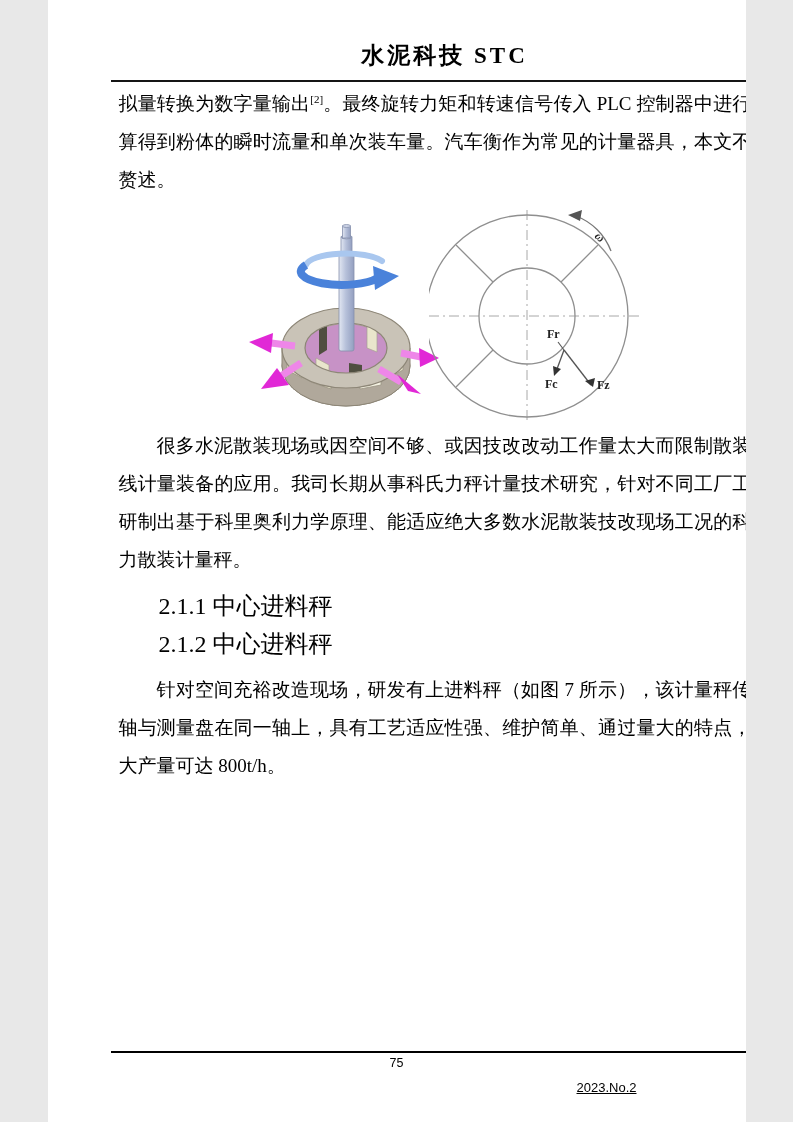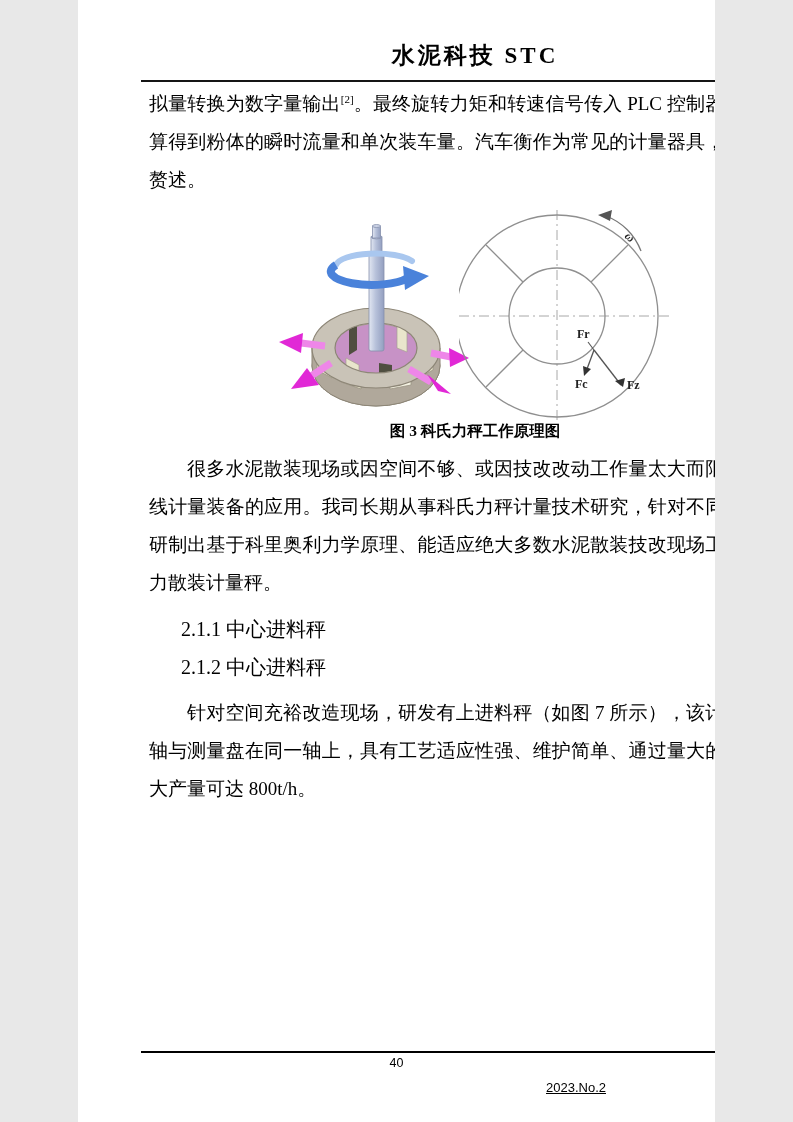--- a/index.html
+++ b/index.html
@@ -1,17 +1,17 @@
 <!DOCTYPE html>
 <html><head>
 <meta charset="utf-8">
 <style>
   html,body { margin:0; padding:0; background:#e8e8e8; }
   .page {
-    position:relative; width:637px; height:1122px; margin:0 auto;
+    position:relative; width:698px; height:1122px; margin:0 auto;
     background:#ffffff; color:#000;
     font-family:"Liberation Serif","DejaVu Serif",serif;
     overflow:hidden;
   }
   .content { position:absolute; left:63px; top:38px; width:668px; }
   .journal-title {
     margin:0; text-align:center; font-size:23px; font-weight:bold;
     line-height:36px; letter-spacing:3px;
   }
   .header-rule { border:none; border-top:2.2px solid #151515; margin:6px 0 0 0; }
@@ -23,21 +23,21 @@
   .indent { text-indent:2em; }
   sup.cite { font-size:11px; line-height:0; vertical-align:super; }
   .figure-row { position:relative; height:212px; }
   .fig-left  { position:absolute; left:120px; top:8px; }
   .fig-right { position:absolute; left:318px; top:0; }
   .figure-caption {
     margin:0; text-align:center; font-weight:bold;
     font-size:15.5px; line-height:23px;
   }
   .sub-heading {
-    margin:0; font-size:20px; line-height:38px; text-indent:2em; font-weight:normal;
+    margin:0; font-size:24px; line-height:38px; text-indent:2em; font-weight:normal;
   }
   .footer-rule {
     position:absolute; left:63px; width:668px; top:1051px;
     border:none; border-top:2.5px solid #000; margin:0;
   }
   .page-number {
     position:absolute; top:1056px; left:0; width:100%; text-align:center;
     font-size:12.5px; font-family:"Liberation Sans","DejaVu Sans",sans-serif;
   }
   .issue-number {
@@ -145,27 +145,26 @@
           <polygon points="125,169 124,159 132,162" fill="#333"></polygon>
           <line x1="135" y1="143" x2="162" y2="178" stroke="#555" stroke-width="1.3"></line>
           <polygon points="156,174 166,171 164,180" fill="#333"></polygon>
           <text class="flabel" x="118" y="131">Fr</text>
           <text class="flabel" x="116" y="181">Fc</text>
           <text class="flabel" x="168" y="182">Fz</text>
         </g>
       </svg>
     </div>
 
-    <p class="figure-caption">图 3 科氏力秤工作原理图</p>
 
     <p class="body-par indent">很多水泥散装现场或因空间不够、或因技改改动工作量太大而限制散装在线计量装备的应用。我司长期从事科氏力秤计量技术研究，针对不同工厂工况研制出基于科里奥利力学原理、能适应绝大多数水泥散装技改现场工况的科氏力散装计量秤。</p>
 
     <h2 class="sub-heading">2.1.1 中心进料秤</h2>
 
     <h2 class="sub-heading">2.1.2 中心进料秤</h2>
     <p class="body-par indent">针对空间充裕改造现场，研发有上进料秤（如图 7 所示），该计量秤传动轴与测量盘在同一轴上，具有工艺适应性强、维护简单、通过量大的特点，最大产量可达 800t/h。</p>
 
   </div>
 
   <hr class="footer-rule">
-  <div class="page-number">40</div>
+  <div class="page-number">75</div>
   <div class="issue-number">2023.No.2</div>
 </div>
 
 </body></html>

